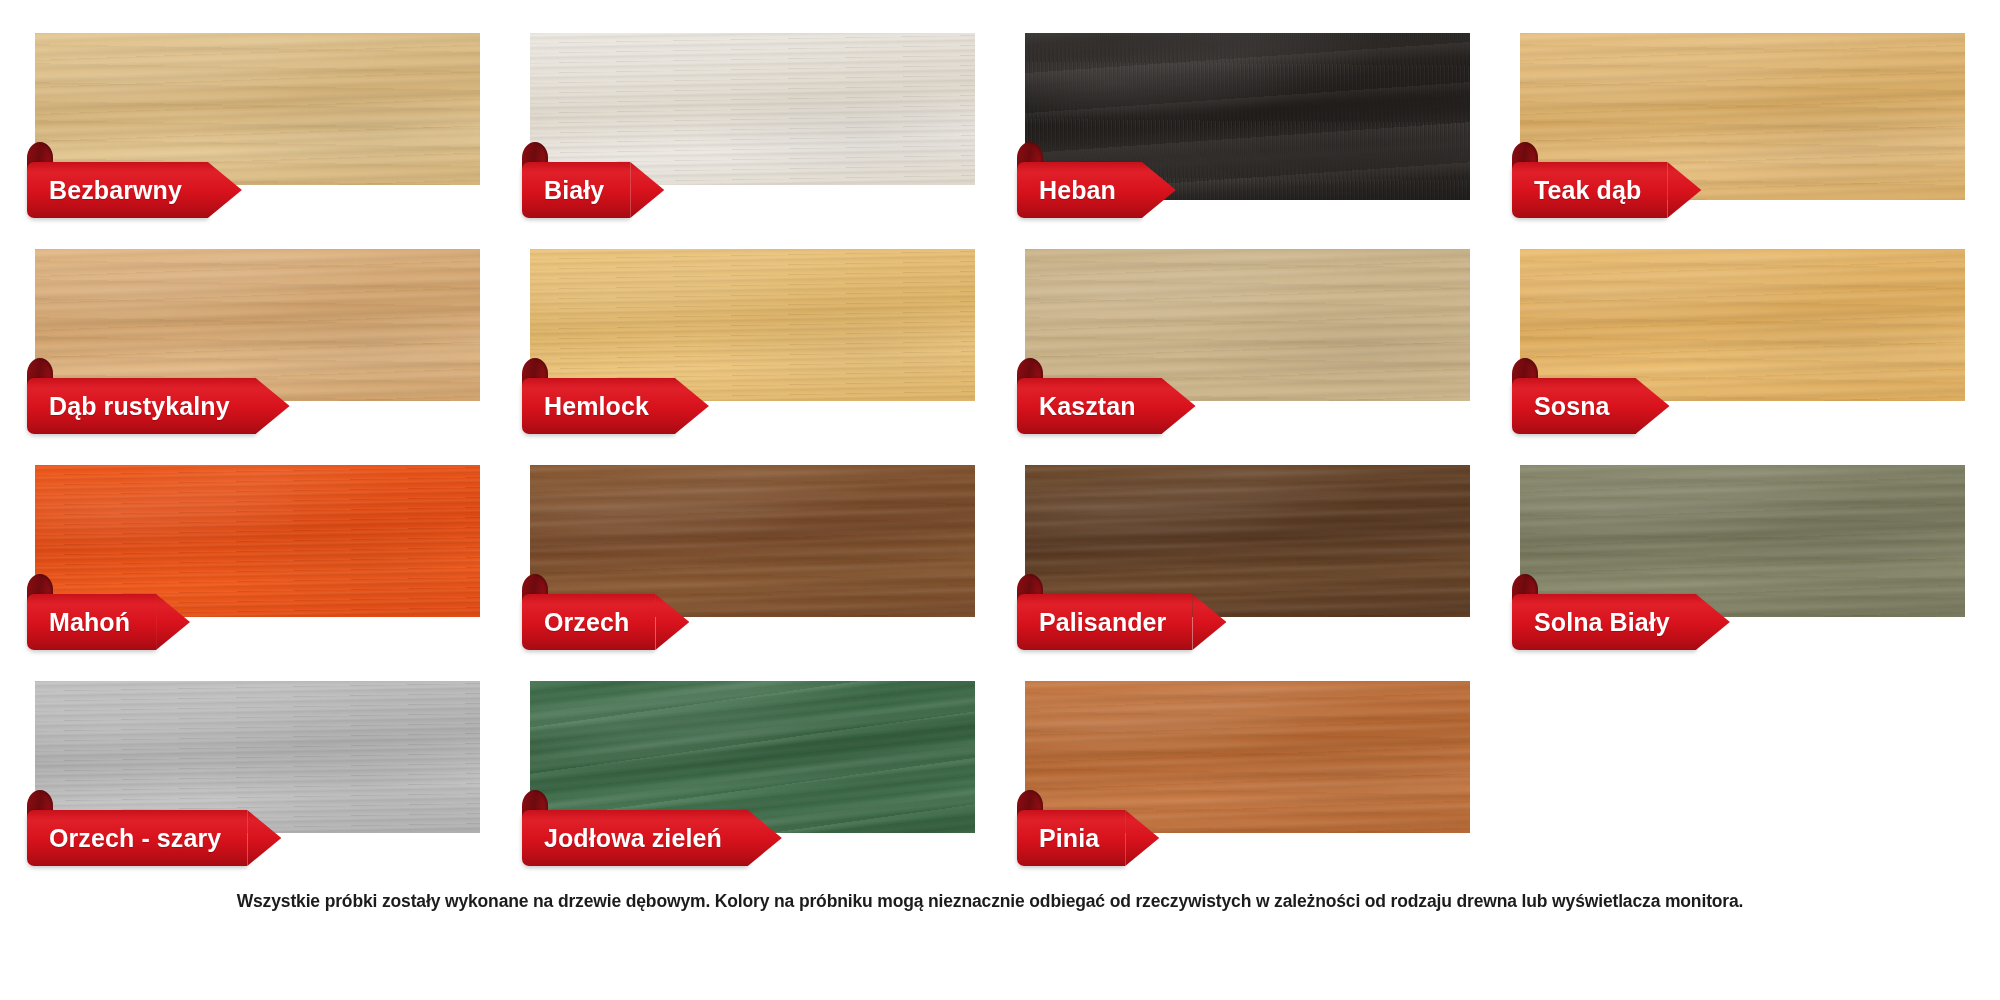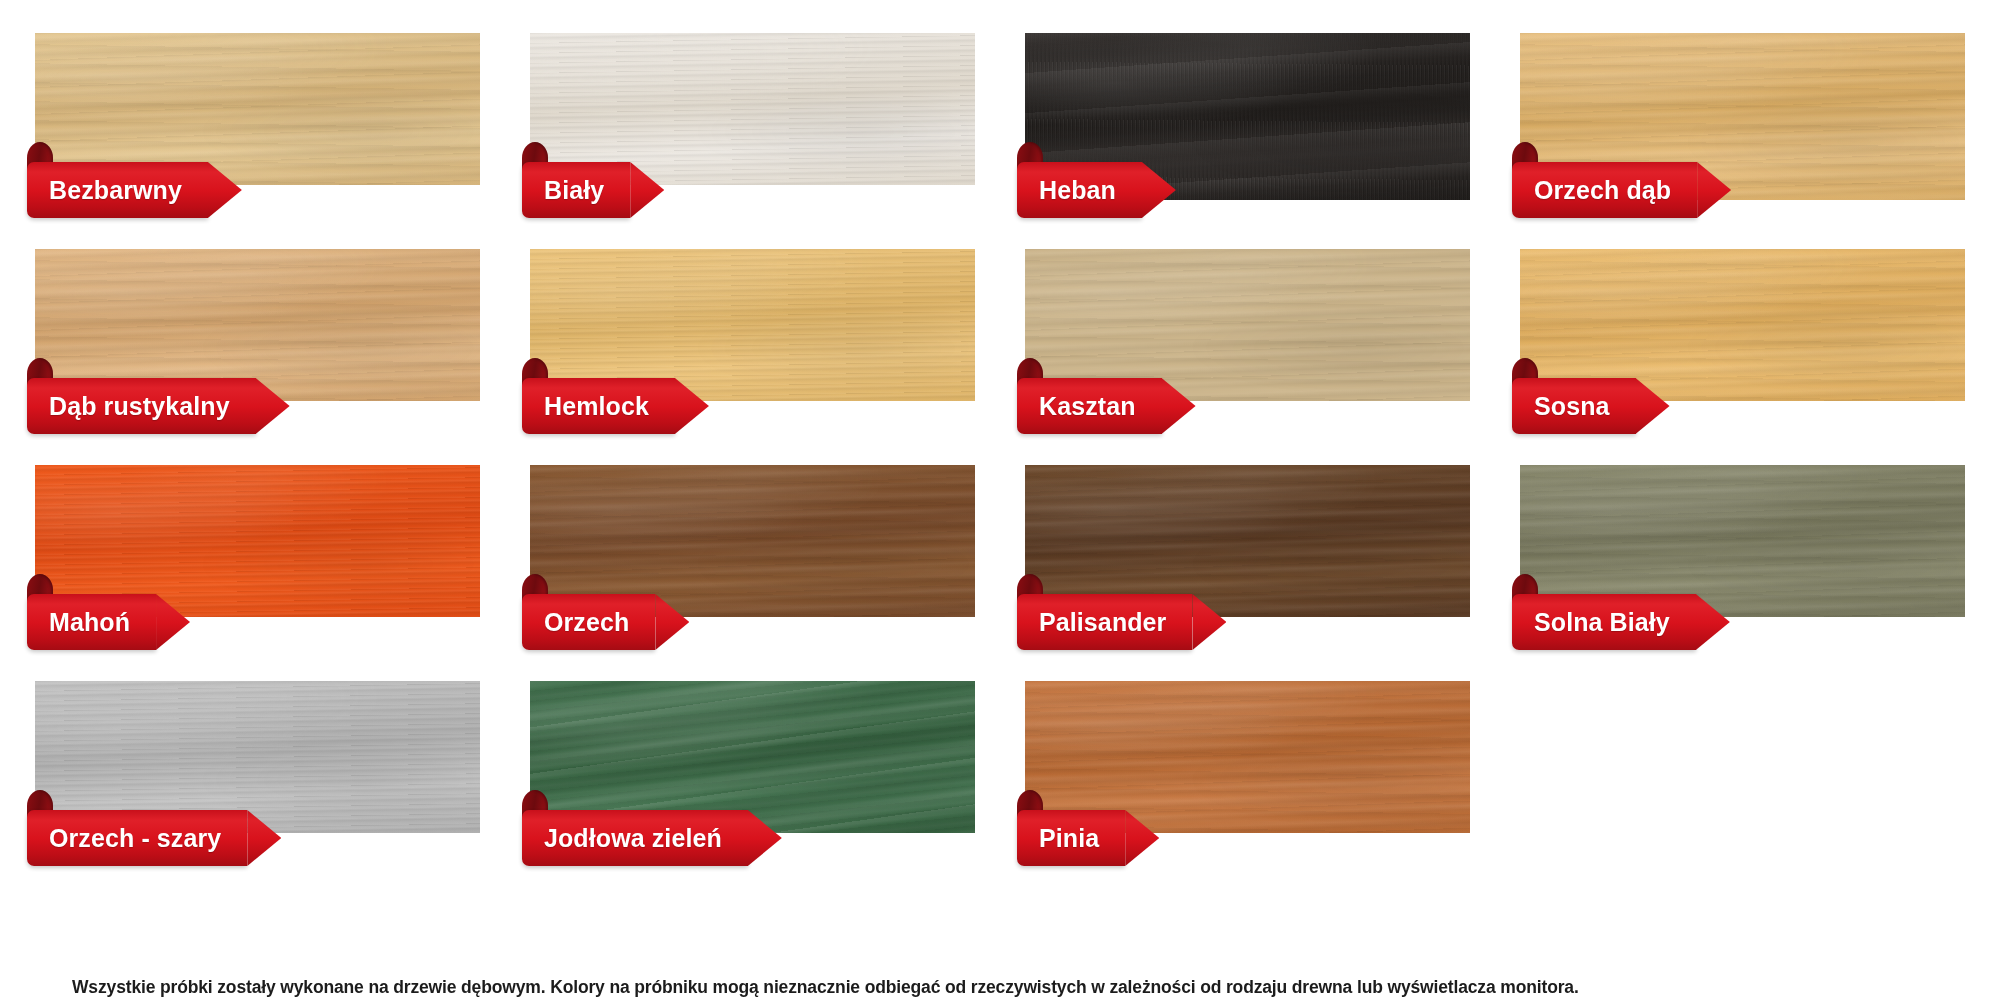--- a/index.html
+++ b/index.html
@@ -12,20 +12,21 @@
     font-family: "Liberation Sans", sans-serif;
     overflow: hidden;
   }
 
   .board {
     position: relative;
     width: 2000px;
     height: 1000px;
     background: #ffffff;
     padding: 4px;
+    text-align: center;
   }
 
   
   .swatch-grid {
     position: absolute;
     left: 35px;
     top: 33px;
     width: 1930px;
     display: grid;
     grid-template-columns: repeat(4, 445px);
@@ -205,29 +206,28 @@
         #d8121c 52%,
         #bc0d16 82%,
         #a50b13 100%);
     clip-path: polygon(0 0, 100% 50%, 0 100%);
   }
 
   
   .footer-note {
     position: absolute;
     left: 40px;
-    top: 976px;
+    top: 890px;
     width: 1900px;
     font-size: 17.5px;
     font-weight: bold;
     color: #1c1c1c;
     letter-spacing: -0.15px;
     line-height: 1.3;
     white-space: nowrap;
-    margin-left: 32px;
   }
 </style>
 </head>
 <body>
 
 <div class="board">
 
   <div class="swatch-grid">
       <div class="swatch-cell">
         <div class="plank" style="background: linear-gradient(176deg, rgb(228, 200, 147) 0%, rgb(211, 177, 119) 45%, rgb(228, 200, 147) 72%, rgb(211, 177, 119) 100%);">
@@ -269,21 +269,21 @@
         </div>
       </div>
       <div class="swatch-cell">
         <div class="plank plank-tall" style="background: linear-gradient(176deg, rgb(232, 193, 131) 0%, rgb(214, 169, 97) 45%, rgb(232, 193, 131) 72%, rgb(214, 169, 97) 100%);">
           <div class="grain grain-h"></div>
           <div class="grain grain-cloud" style="opacity: 0.55;"></div>
         </div>
         <div class="ribbon">
           <div class="ribbon-fold"></div>
           <div class="ribbon-body">
-            <span class="ribbon-label">Orzech dąb</span>
+            <span class="ribbon-label">Teak dąb</span>
           </div>
           <div class="ribbon-point"></div>
         </div>
       </div>
       <div class="swatch-cell">
         <div class="plank" style="background: linear-gradient(176deg, rgb(226, 184, 134) 0%, rgb(207, 160, 106) 45%, rgb(226, 184, 134) 72%, rgb(207, 160, 106) 100%);">
           <div class="grain grain-h"></div>
           <div class="grain grain-cloud" style="opacity: 0.55;"></div>
         </div>
         <div class="ribbon">

